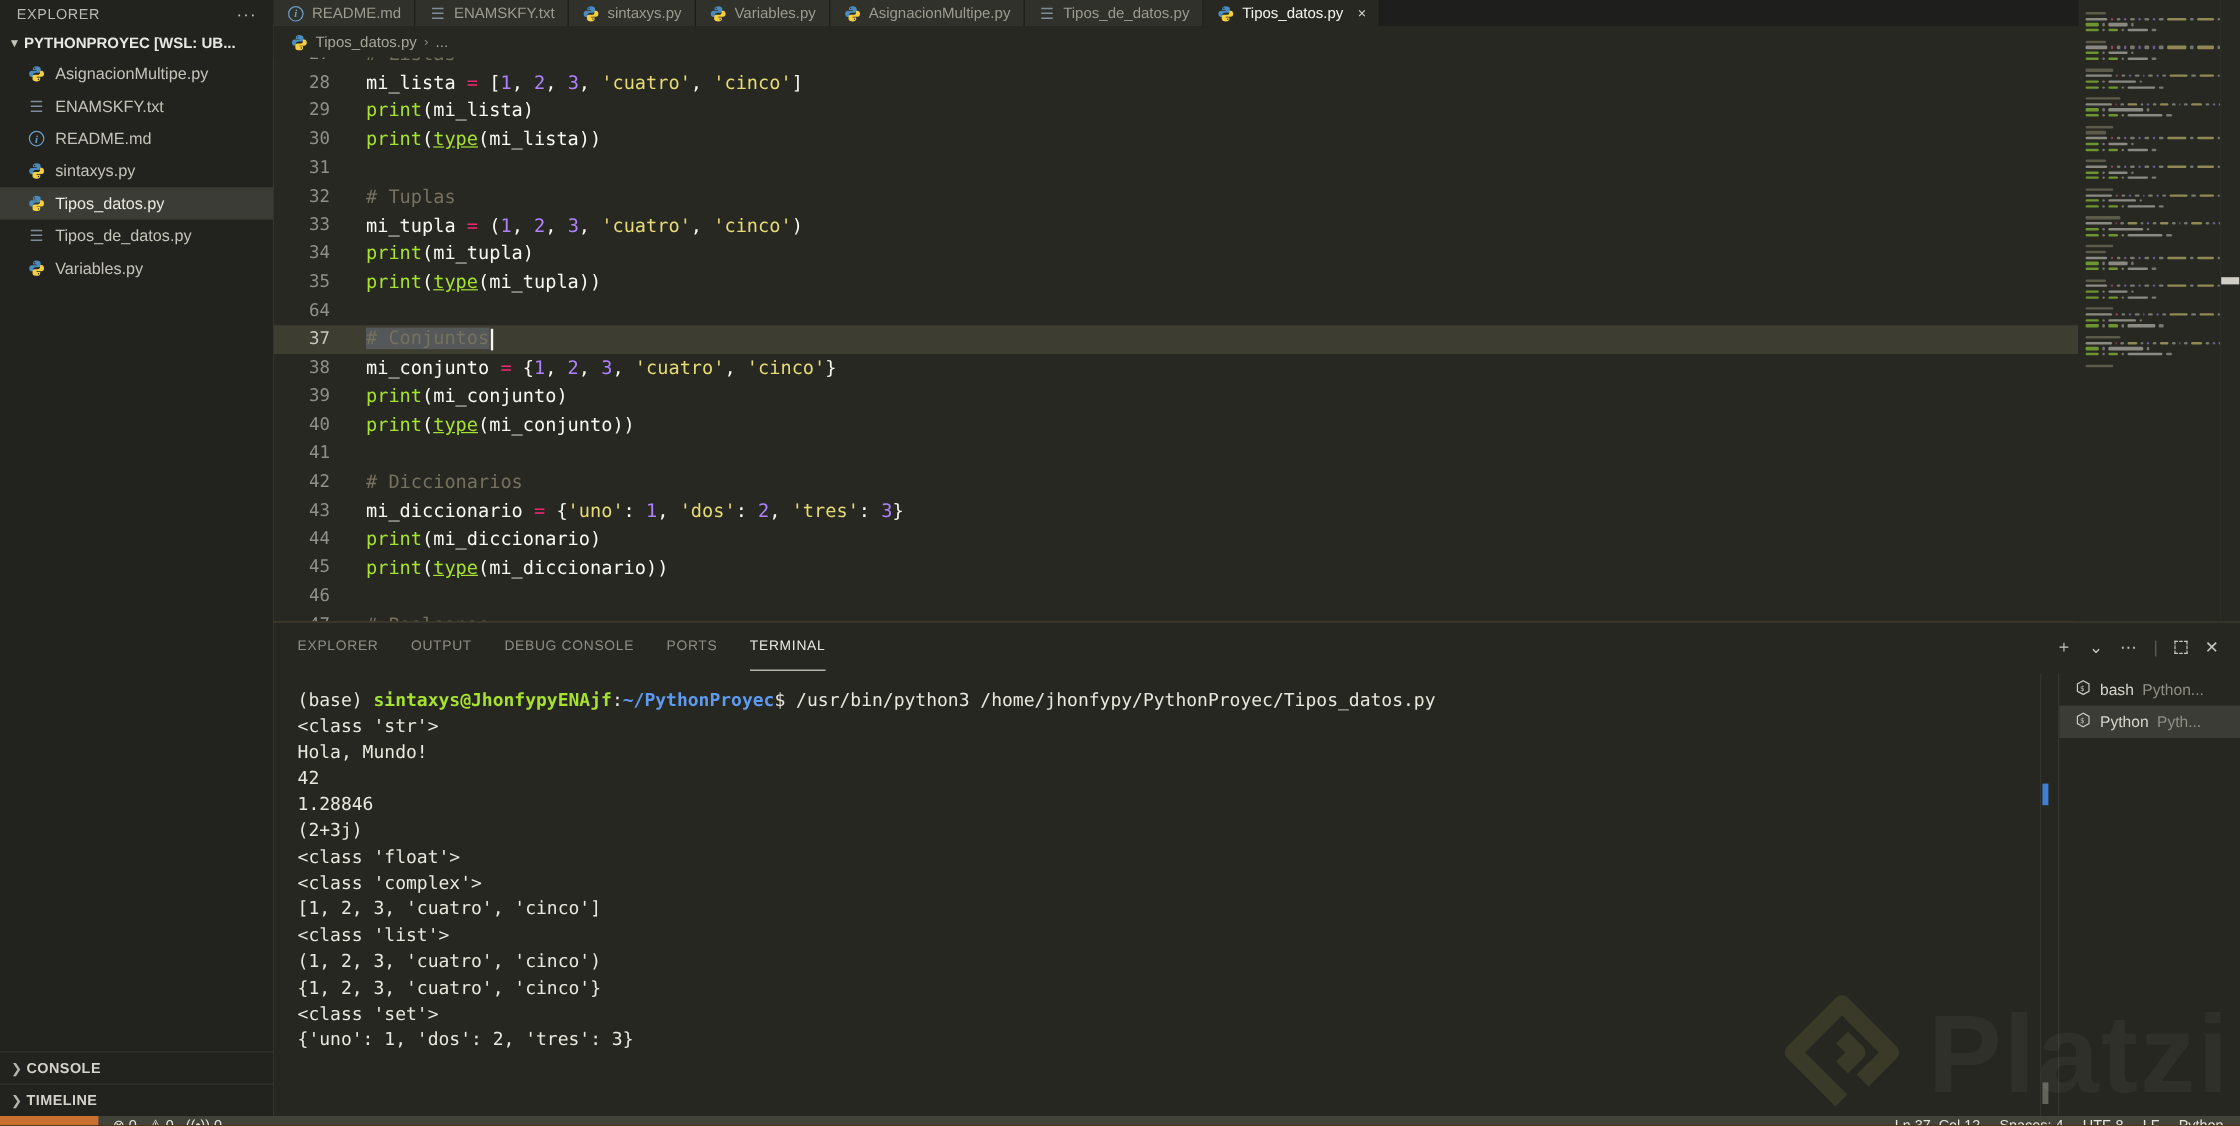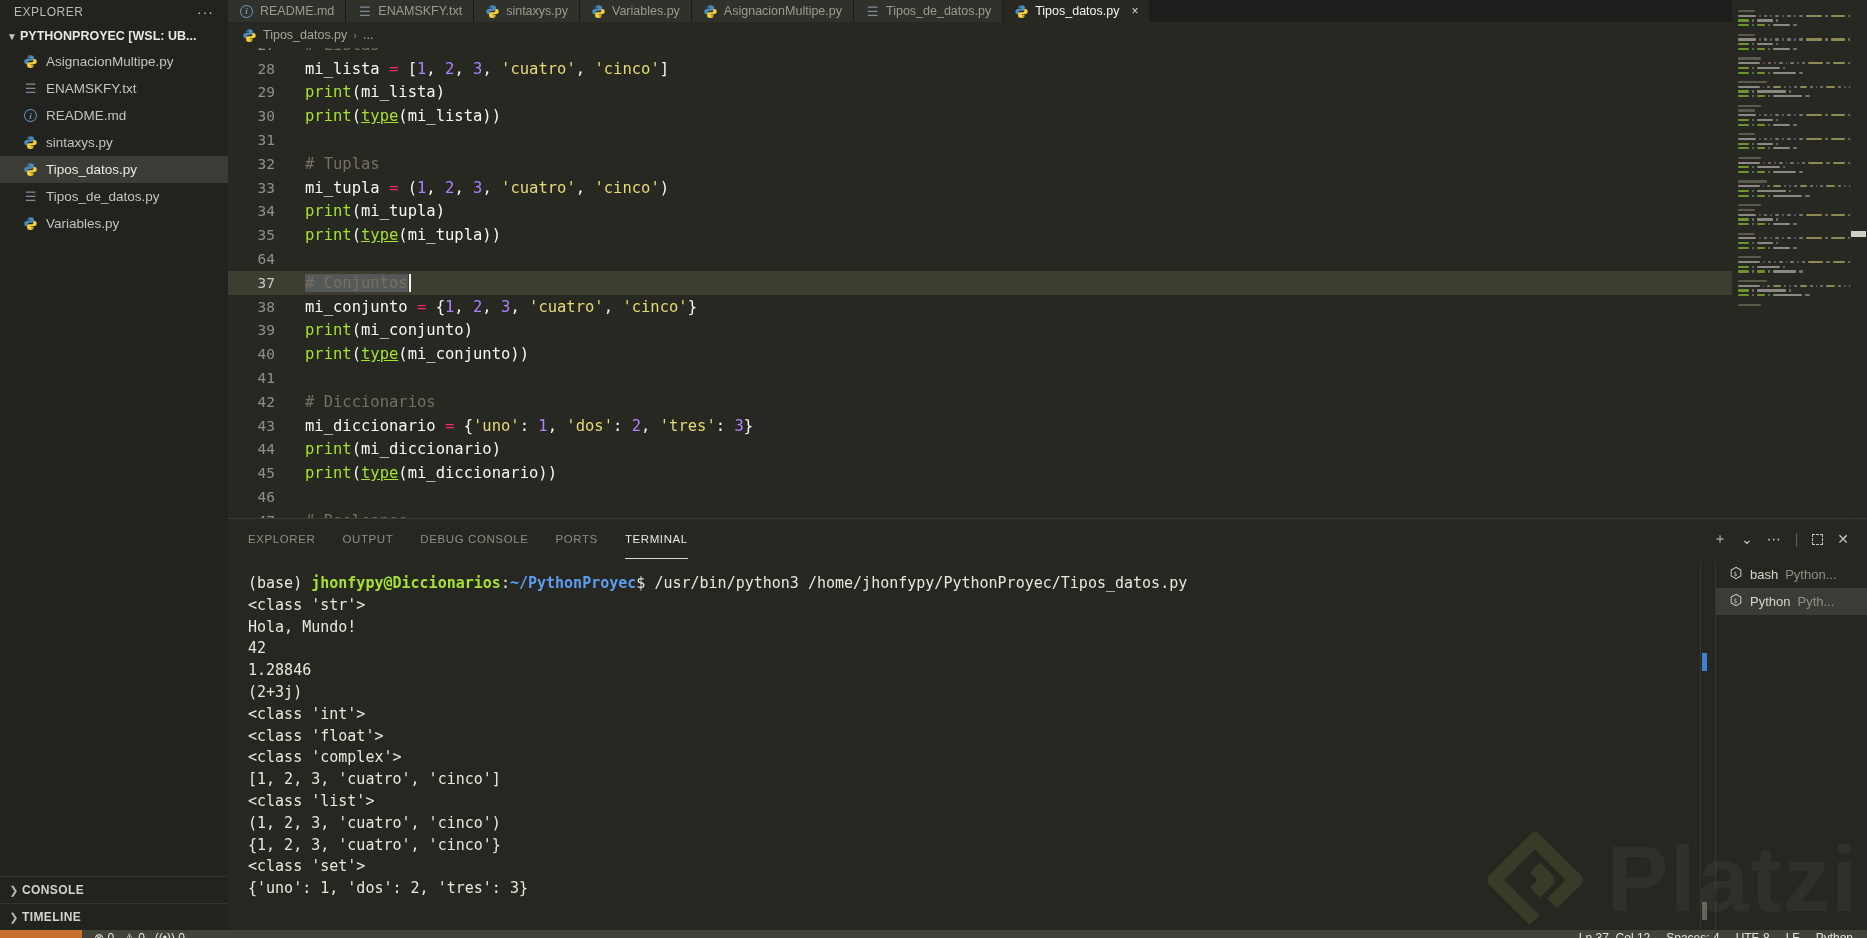--- a/index.html
+++ b/index.html
@@ -84,21 +84,21 @@
   .term-item.selected { background:#3b3c35; }
   .term-item .detail { color:#8f8f86; }
   
   .statusbar { position:absolute; left:0; bottom:0; width:100%; height:8px; background:#414339; overflow:hidden; }
   .statusbar-inner { display:flex; align-items:flex-start; height:22px; font-size:12px; color:#e4e4dc; }
   .remote-badge { width:82px; height:22px; background:#c77030; color:#fff; display:flex; align-items:center; padding-left:8px; font-size:11.5px; overflow:hidden; white-space:nowrap; }
   .sb-left { display:flex; gap:10px; padding-left:12px; align-items:flex-start; padding-top:1px; }
   .sb-item { display:flex; gap:3px; align-items:center; white-space:nowrap; }
   .sb-right { margin-left:auto; display:flex; gap:16px; padding-right:14px; padding-top:1px; }
   
-  .watermark { position:absolute; right:8px; bottom:6px; display:flex; align-items:center; gap:22px; pointer-events:none; }
+  .watermark { position:absolute; right:8px; bottom:6px; display:flex; align-items:flex-start; gap:22px; pointer-events:none; }
   .wm-text { font-size:92px; font-weight:bold; color:rgba(210,215,200,0.055); letter-spacing:2px; font-family:"Liberation Sans", sans-serif; }
   .wm-logo { opacity:.16; }
 </style>
 </head>
 <body>
 
 <div class="root">
 
   <aside class="sidebar">
     <div class="sidebar-header">
@@ -770,27 +770,26 @@
           <span class="act">⌄</span>
           <span class="act">⋯</span>
           <span class="act vsep">|</span>
           <span class="act">
             <span class="max-box"></span>
           </span>
           <span class="act">✕</span>
         </div>
       </header>
     <div class="terminal" id="terminal">
-        <div class="tline"><span class="tp-w">(base) </span><span class="tp-g">jhonfypy@Diccionarios</span><span class="tp-w">:</span><span class="tp-b">~/PythonProyec</span><span class="tp-w">$ /usr/bin/python3 /home/jhonfypy/PythonProyec/Tipos_datos.py</span></div>
+        <div class="tline"><span class="tp-w">(base) </span><span class="tp-g">sintaxys@JhonfypyENAjf</span><span class="tp-w">:</span><span class="tp-b">~/PythonProyec</span><span class="tp-w">$ /usr/bin/python3 /home/jhonfypy/PythonProyec/Tipos_datos.py</span></div>
         <div class="tline">&lt;class 'str'&gt;</div>
         <div class="tline">Hola, Mundo!</div>
         <div class="tline">42</div>
         <div class="tline">1.28846</div>
         <div class="tline">(2+3j)</div>
-        <div class="tline">&lt;class 'int'&gt;</div>
         <div class="tline">&lt;class 'float'&gt;</div>
         <div class="tline">&lt;class 'complex'&gt;</div>
         <div class="tline">[1, 2, 3, 'cuatro', 'cinco']</div>
         <div class="tline">&lt;class 'list'&gt;</div>
         <div class="tline">(1, 2, 3, 'cuatro', 'cinco')</div>
         <div class="tline">{1, 2, 3, 'cuatro', 'cinco'}</div>
         <div class="tline">&lt;class 'set'&gt;</div>
         <div class="tline">{'uno': 1, 'dos': 2, 'tres': 3}</div>
       </div>
     <div class="term-scroll">

